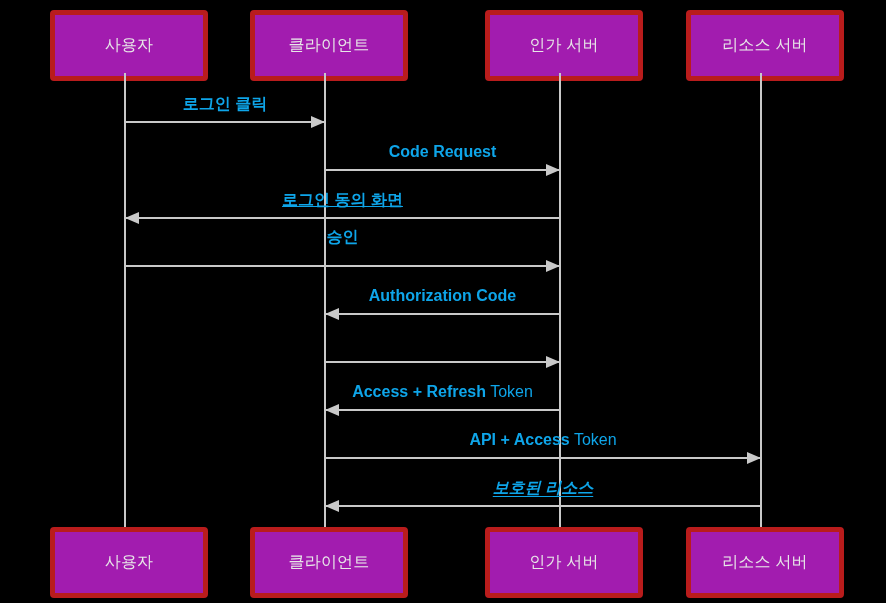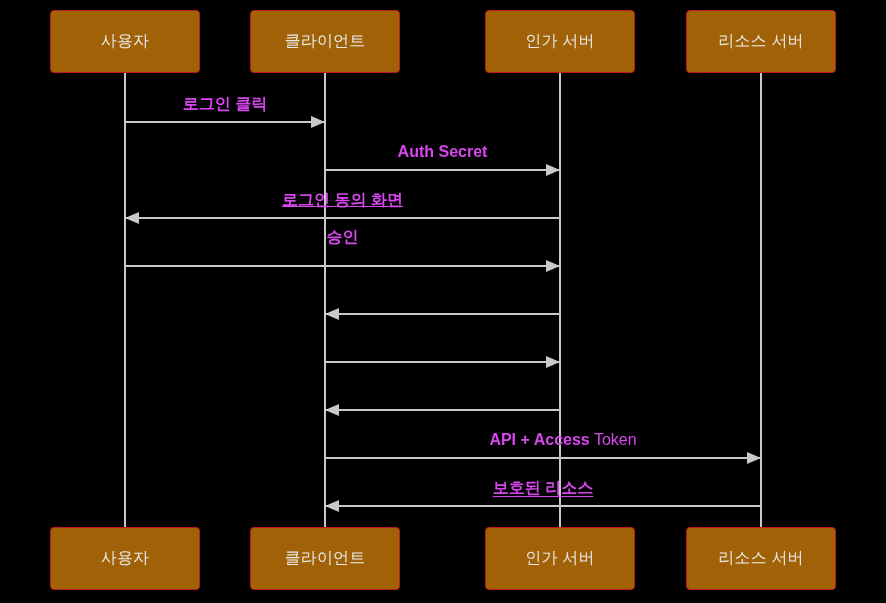--- a/index.html
+++ b/index.html
@@ -2,38 +2,38 @@
 <html><head>
 <meta charset="utf-8">
 <style>
   html,body{margin:0;padding:0;background:#000;}
   #stage{
     position:relative;width:886px;height:603px;background:#000000;overflow:hidden;
     font-family:"Liberation Sans","DejaVu Sans",sans-serif;
   }
   .actor-box{
     position:absolute;width:148px;height:61px;
-    background:#a16207;border:1px solid #b91c1c;border-radius:4px;
+    background:#a21caf;border:5px solid #b91c1c;border-radius:4px;
     display:flex;align-items:center;justify-content:center;box-sizing:content-box;
   }
   .actor-box.top{top:10px;}
   .actor-box.bottom{top:527px;}
   .actor-box span{color:#e8e8e8;font-size:16px;letter-spacing:.2px;}
   .lifeline{position:absolute;top:73px;height:454px;width:2px;background:#c9c9c9;}
   .msg-line{position:absolute;height:2px;background:#c9c9c9;}
   .arrow-head{position:absolute;width:0;height:0;border-top:6px solid transparent;border-bottom:6px solid transparent;}
   .arrow-head.right{border-left:14px solid #c9c9c9;}
   .arrow-head.left{border-right:14px solid #c9c9c9;}
   .msg-label{
     position:absolute;transform:translateX(-50%);white-space:nowrap;
-    color:#d946ef;font-size:16px;line-height:22px;height:22px;text-align:center;
+    color:#0ea5e9;font-size:16px;line-height:22px;height:22px;text-align:center;
   }
   .seg-bold{font-weight:700;}
   .seg-normal{font-weight:400;}
-  .underline{text-decoration:underline;text-underline-offset:3px;text-decoration-thickness:1px;}
+  .underline{text-decoration:underline;text-underline-offset:3px;text-decoration-thickness:1px;font-style:italic;}
 </style>
 </head>
 <body>
 
 <div id="stage">
     <div class="actor-box top" style="left: 50px;">
       <span>사용자</span>
     </div>
     <div class="actor-box bottom" style="left: 50px;">
       <span>사용자</span>
@@ -58,32 +58,34 @@
     </div>
     <div class="actor-box bottom" style="left: 686px;">
       <span>리소스 서버</span>
     </div>
     <div class="lifeline" style="left: 760px;"></div>
     <div class="msg-line" style="left: 125px; width: 200px; top: 121px;"></div>
     <div class="arrow-head right" style="top: 116px; left: 311px;"></div>
     <div class="msg-label" style="left: 225px; top: 93px;"><span class="seg-bold">로그인 클릭</span></div>
     <div class="msg-line" style="left: 325px; width: 235px; top: 169px;"></div>
     <div class="arrow-head right" style="top: 164px; left: 546px;"></div>
-    <div class="msg-label" style="left: 442.5px; top: 141px;"><span class="seg-bold">Auth Secret</span></div>
+    <div class="msg-label" style="left: 442.5px; top: 141px;"><span class="seg-bold">Code Request</span></div>
     <div class="msg-line" style="left: 125px; width: 435px; top: 217px;"></div>
     <div class="arrow-head left" style="top: 212px; left: 125px;"></div>
     <div class="msg-label" style="left: 342.5px; top: 189px; text-decoration: underline;"><span class="seg-bold">로그인 동의 화면</span></div>
     <div class="msg-line" style="left: 125px; width: 435px; top: 265px;"></div>
     <div class="arrow-head right" style="top: 260px; left: 546px;"></div>
     <div class="msg-label" style="left: 342.5px; top: 226px;"><span class="seg-bold">승인</span></div>
     <div class="msg-line" style="left: 325px; width: 235px; top: 313px;"></div>
     <div class="arrow-head left" style="top: 308px; left: 325px;"></div>
+    <div class="msg-label" style="left: 442.5px; top: 285px;"><span class="seg-bold">Authorization Code</span></div>
     <div class="msg-line" style="left: 325px; width: 235px; top: 361px;"></div>
     <div class="arrow-head right" style="top: 356px; left: 546px;"></div>
     <div class="msg-line" style="left: 325px; width: 235px; top: 409px;"></div>
     <div class="arrow-head left" style="top: 404px; left: 325px;"></div>
+    <div class="msg-label" style="left: 442.5px; top: 381px;"><span class="seg-bold">Access + Refresh</span><span class="seg-normal"> Token</span></div>
     <div class="msg-line" style="left: 325px; width: 436px; top: 457px;"></div>
     <div class="arrow-head right" style="top: 452px; left: 747px;"></div>
-    <div class="msg-label" style="left: 543px; top: 429px; margin-left: 20px;"><span class="seg-bold">API + Access</span><span class="seg-normal"> Token</span></div>
+    <div class="msg-label" style="left: 543px; top: 429px;"><span class="seg-bold">API + Access</span><span class="seg-normal"> Token</span></div>
     <div class="msg-line" style="left: 325px; width: 436px; top: 505px;"></div>
     <div class="arrow-head left" style="top: 500px; left: 325px;"></div>
     <div class="msg-label underline" style="left: 543px; top: 477px;"><span class="seg-bold">보호된 리소스</span></div>
   </div>
 
 </body></html>

